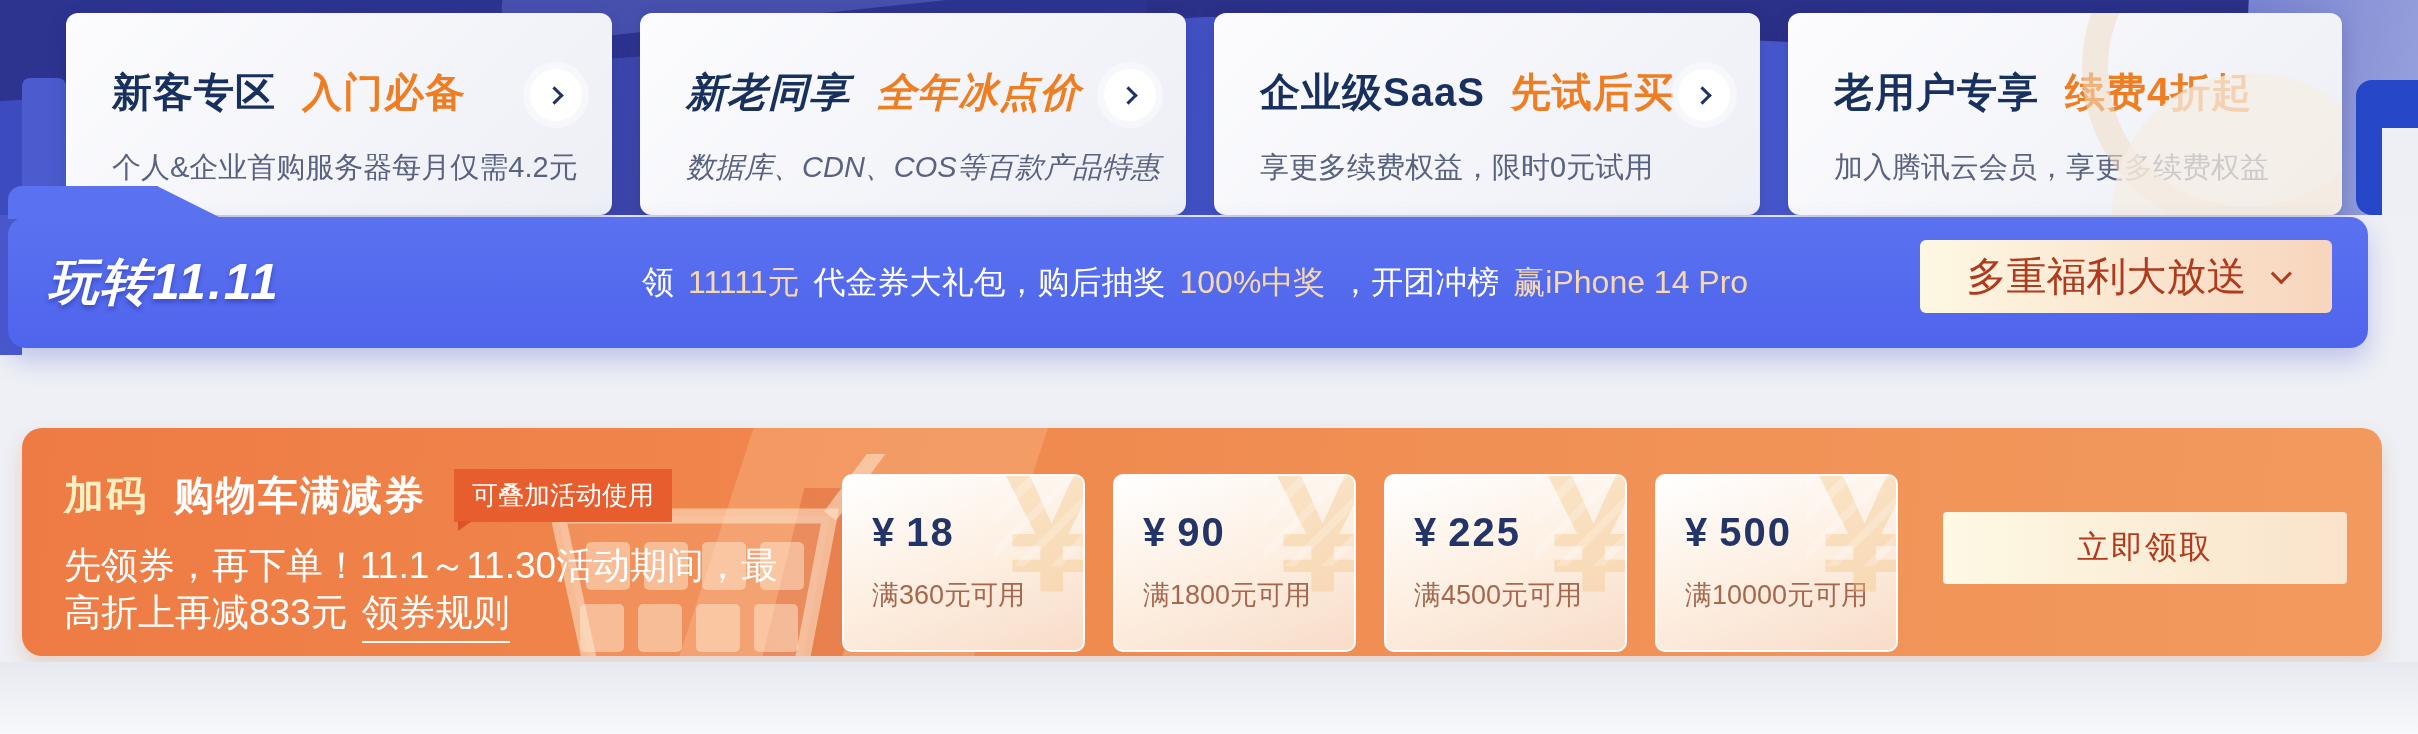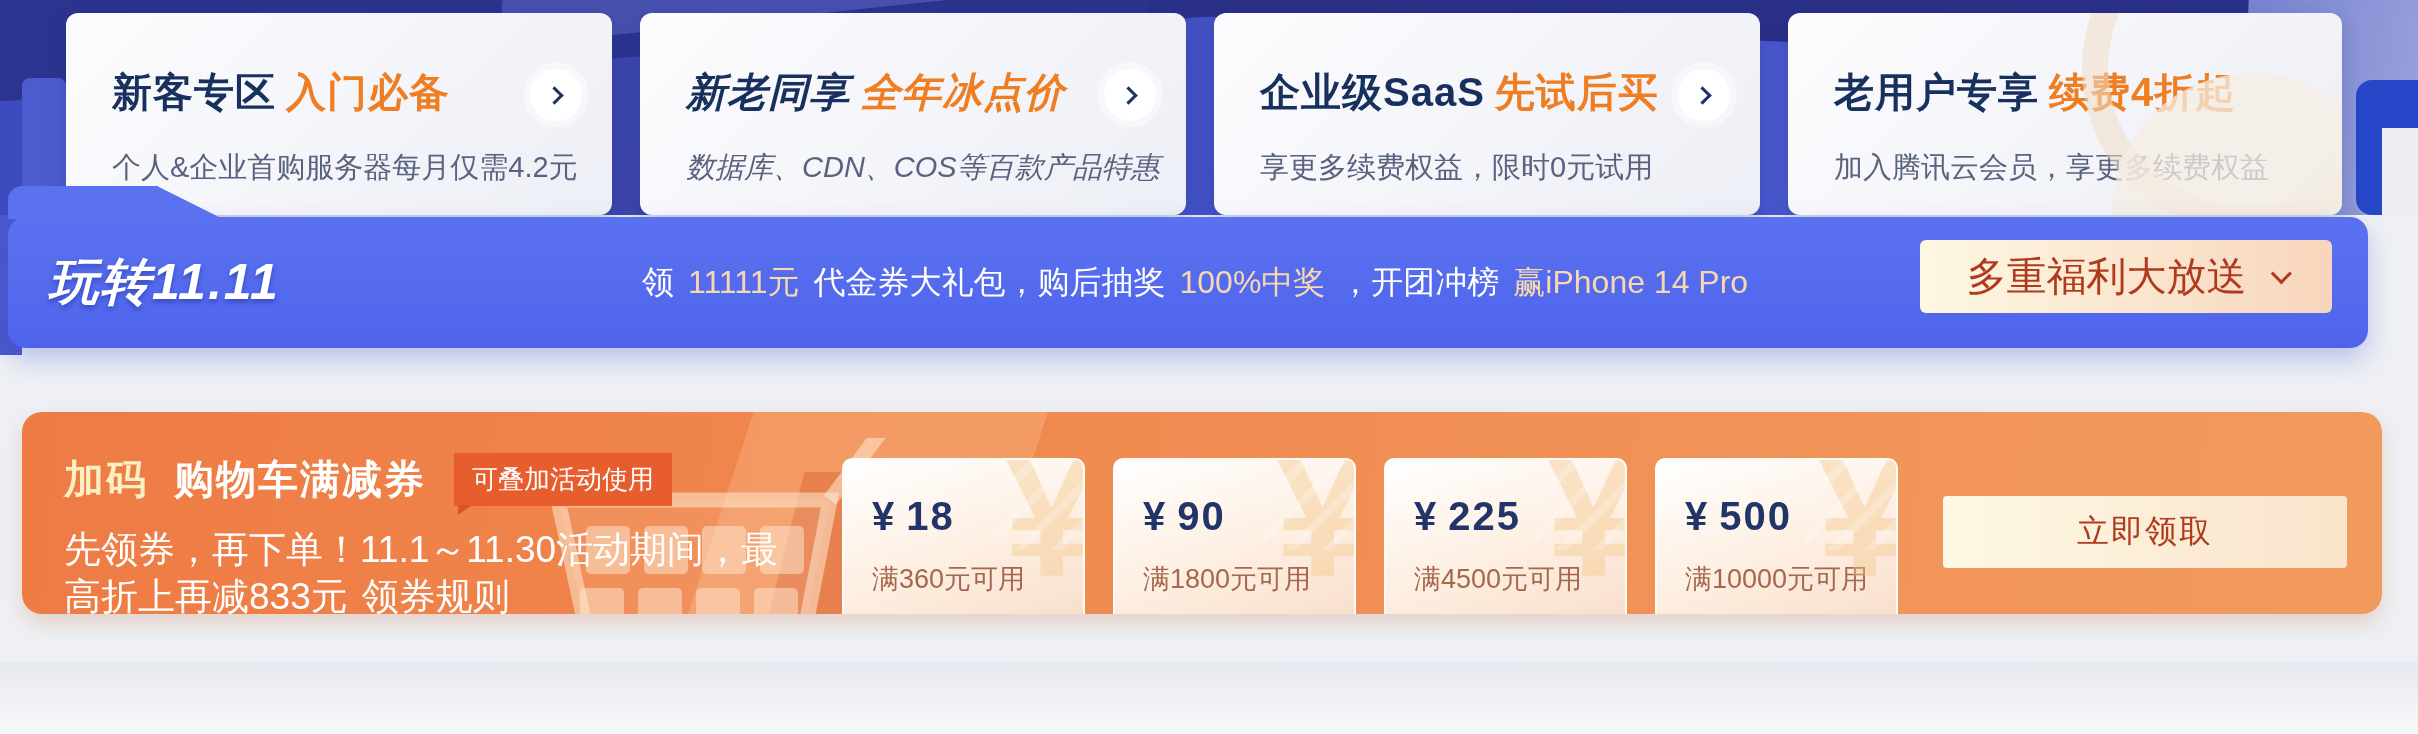--- a/index.html
+++ b/index.html
@@ -23,21 +23,21 @@
 
   
   .promo-card { position:absolute; top:13px; height:202px; border-radius:12px; overflow:hidden;
     background:linear-gradient(135deg,#fcfcfe 0%,#f3f4f9 60%,#edeff6 100%);
     box-shadow:0 8px 20px rgba(20,30,90,0.20); padding:52px 0 0 46px; cursor:pointer; }
   .card-0 { left:66px;  width:546px; }
   .card-1 { left:640px; width:546px;font-style:italic; }
   .card-2 { left:1214px; width:546px; }
   .card-3 { left:1788px; width:554px; }
   .promo-title { font-size:40px; font-weight:bold; color:#17305e; letter-spacing:1px; white-space:nowrap; }
-  .promo-title .hl { color:#ef7e23; margin-left:10px; }
+  .promo-title .hl { color:#ef7e23; margin-left:26px; }
   .promo-sub { margin-top:28px; font-size:29px; color:#59627f; white-space:nowrap; }
   .arrow-circle { position:absolute; right:30px; top:56px; width:52px; height:52px; border-radius:50%;
     background:#ffffff; box-shadow:0 0 0 7px rgba(255,255,255,0.45); display:flex; align-items:center; justify-content:center; }
   .chevron-right { width:13px; height:13px; border-top:3px solid #20306b; border-right:3px solid #20306b;
     transform:rotate(45deg); margin-left:-4px; }
   .ring-deco { position:absolute; right:-70px; top:-110px; width:330px; height:330px; border-radius:50%;
     border:26px solid rgba(238,220,198,0.55); }
   .ring-deco2 { position:absolute; right:-50px; top:60px; width:280px; height:280px; border-radius:50%;
     background:rgba(246,238,228,0.75); }
 
@@ -57,21 +57,21 @@
   .banner-promo span { margin-right:14px; }
   .banner-promo .peach { color:#f8d8ae; }
   .banner-btn { position:absolute; right:36px; top:23px; width:412px; height:73px; border-radius:6px;
     background:linear-gradient(90deg,#fdf8e3 0%,#f8d5bd 100%); border:none; cursor:pointer;
     display:flex; align-items:center; justify-content:center; font-size:40px; color:#b03a1d;
     font-family:inherit; font-weight:500; }
   .chevron-down { width:15px; height:15px; border-right:3px solid #b03a1d; border-bottom:3px solid #b03a1d;
     transform:rotate(45deg) translateY(-4px); margin-left:24px; }
 
   
-  .coupon-panel { position:absolute; left:22px; top:412px; width:2360px; height:202px; border-radius:20px;
+  .coupon-panel { position:absolute; left:22px; top:428px; width:2360px; height:228px; border-radius:20px;
     background:linear-gradient(95deg,#ee7b44 0%,#f08b50 45%,#f29a5e 100%);
     box-shadow:0 10px 20px rgba(190,90,30,0.20); overflow:hidden; }
   .swoosh-light { position:absolute; left:690px; top:-60px; width:280px; height:420px;
     background:rgba(255,205,160,0.28); transform:rotate(18deg); z-index:1; }
   .swoosh-dark { position:absolute; left:745px; top:60px; width:80px; height:300px;
     background:rgba(205,60,20,0.28); transform:skewX(-14deg); z-index:1; }
   .cart-art { position:absolute; left:498px; top:26px; z-index:1; }
 
   .coupon-head { position:absolute; left:42px; top:40px; display:flex; align-items:center; z-index:2; }
   .coupon-tag { font-size:40px; font-weight:bold; color:#fbf0c3; letter-spacing:2px; }

